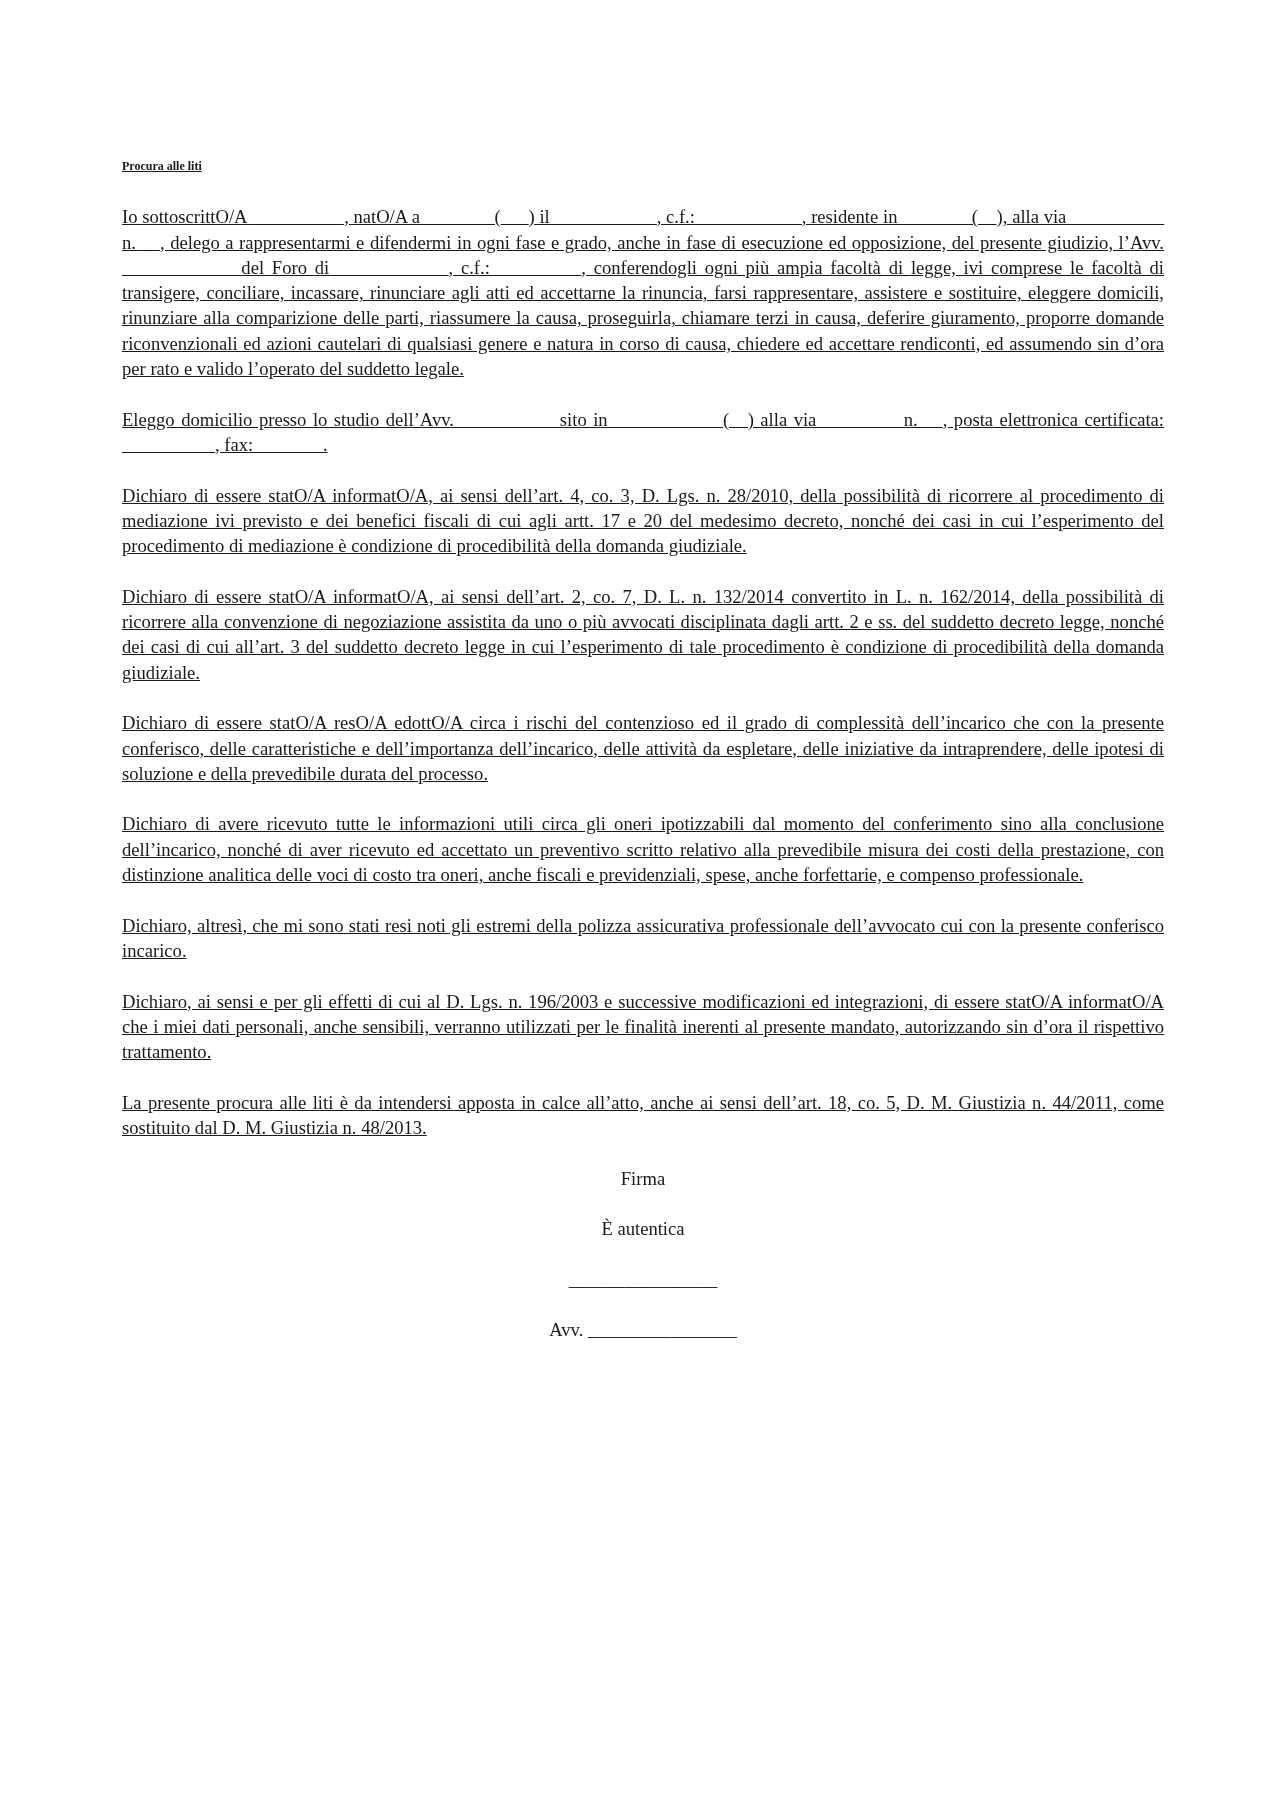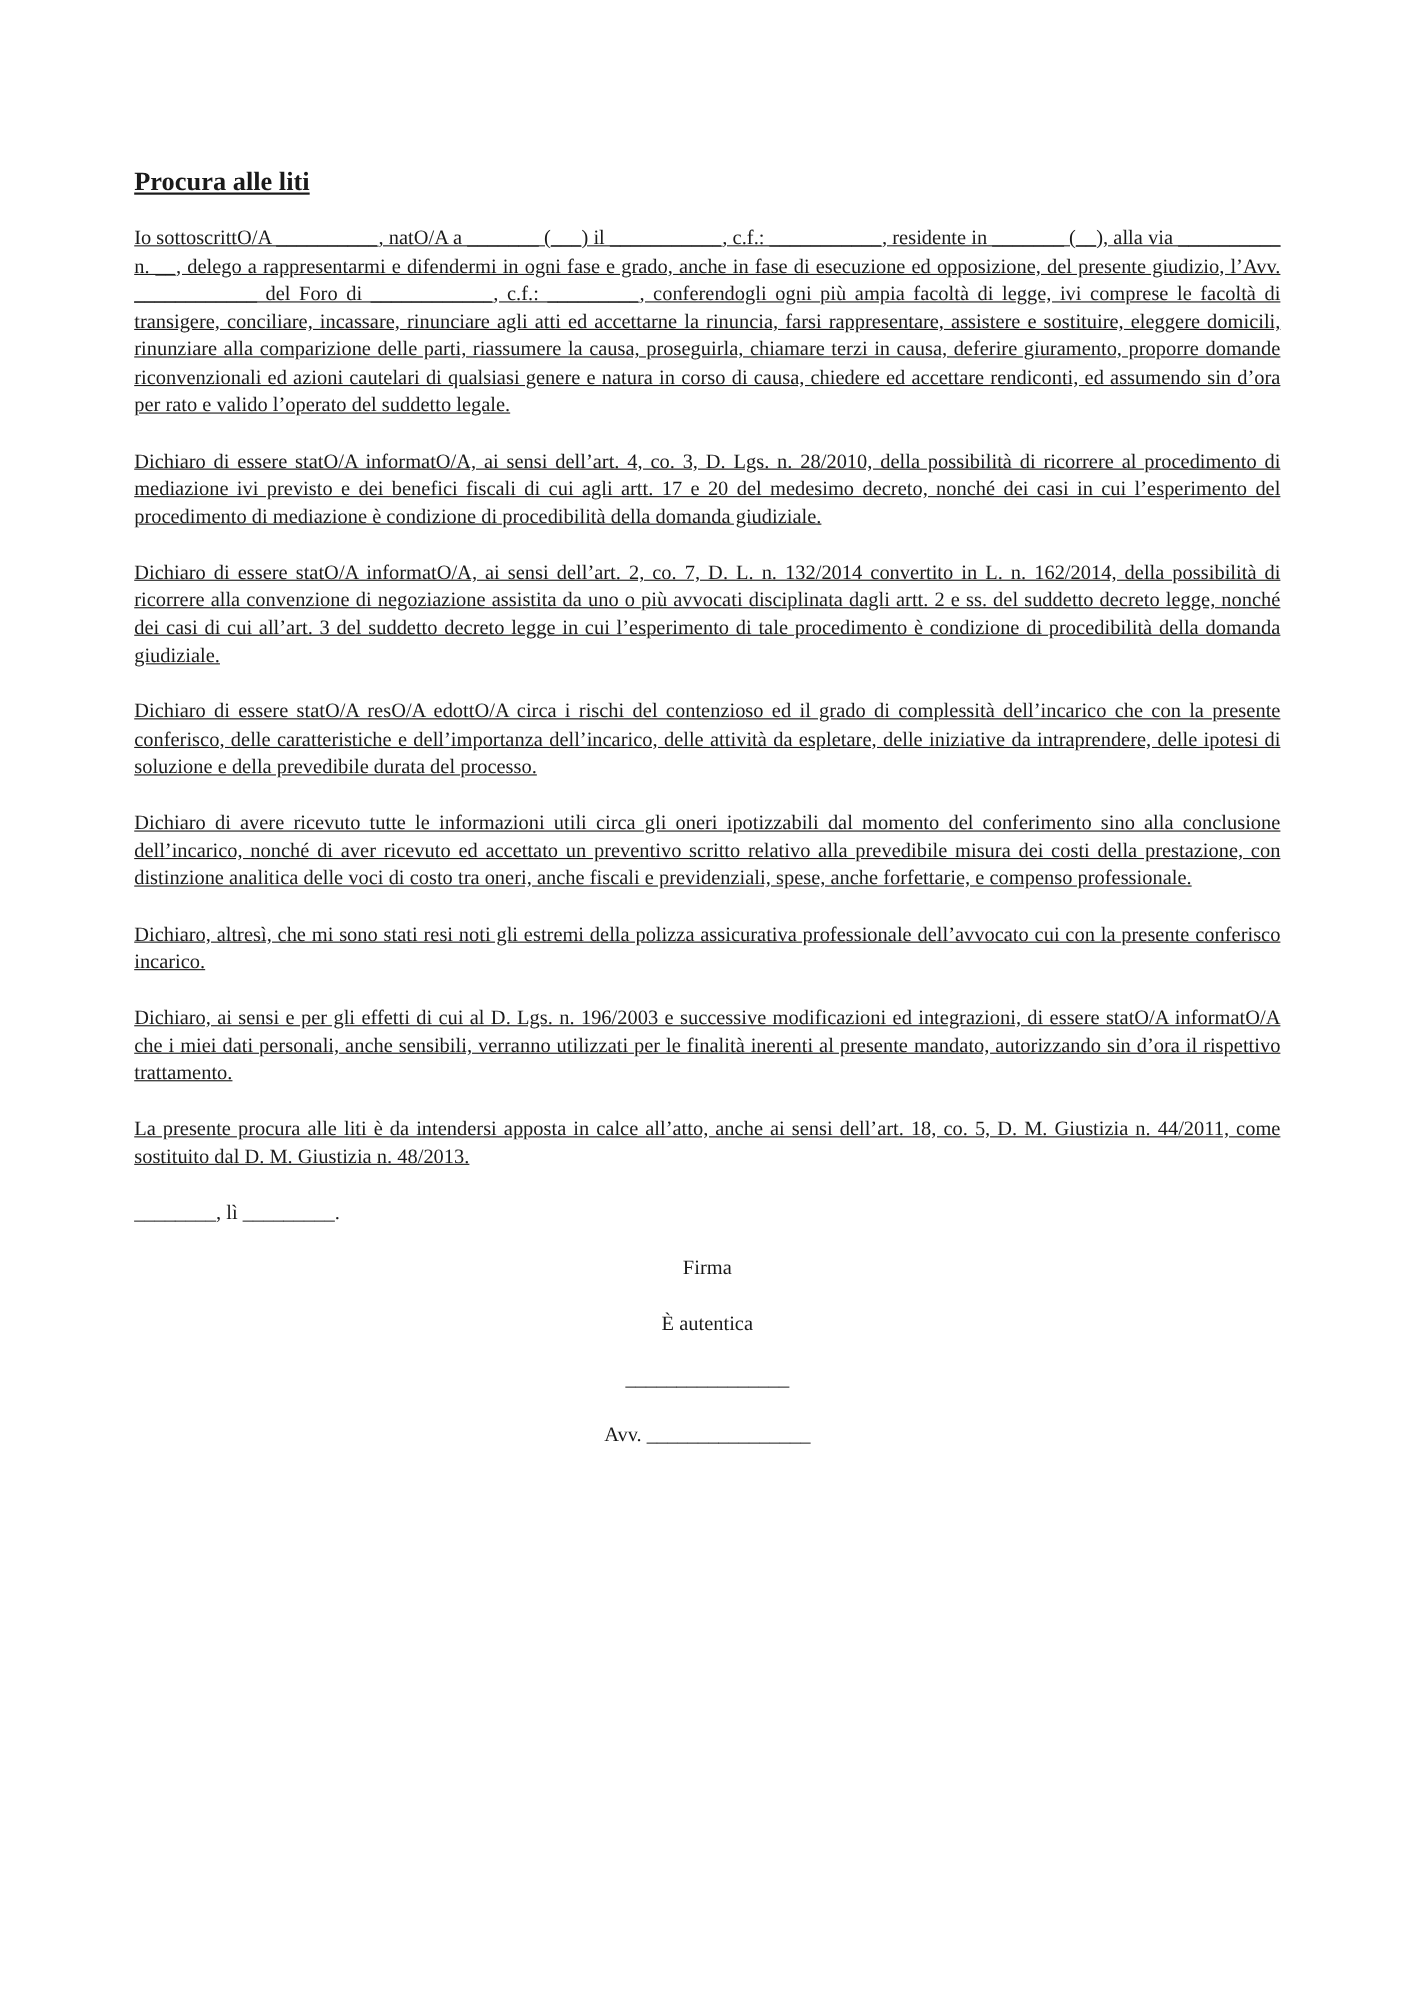--- a/index.html
+++ b/index.html
@@ -11,46 +11,46 @@
       width: 1042px;
       font-family: "Liberation Serif", "DejaVu Serif", serif;
       font-size: 18.6px;
       line-height: 25.3px;
       color: #1a1a1a;
     }
     .title {
       font-weight: bold;
       text-decoration: underline;
       margin: 0 0 25px 0;
-      font-size: 24px;
+      font-size: 12px;
     }
     p {
       margin: 0 0 25.3px 0;
       text-align: justify;
       text-decoration: underline;
     }
     .date-line { margin: 0 0 25.3px 0; text-align: left; }
     .right { text-align: center; margin: 0; }
     .sig-label { margin-bottom: 25.3px; }
     .sig-line { margin-bottom: 25.3px; }
   </style>
 </head>
 <body>
 
 <div class="page">
   <div class="title">Procura alle liti</div>
 
   <p>Io sottoscrittO/A __________, natO/A a _______ (___) il ___________, c.f.: ___________, residente in _______ (__), alla via __________ n. __, delego a rappresentarmi e difendermi in ogni fase e grado, anche in fase di esecuzione ed opposizione, del presente giudizio, l’Avv. ____________ del Foro di ____________, c.f.: _________, conferendogli ogni più ampia facoltà di legge, ivi comprese le facoltà di transigere, conciliare, incassare, rinunciare agli atti ed accettarne la rinuncia, farsi rappresentare, assistere e sostituire, eleggere domicili, rinunziare alla comparizione delle parti, riassumere la causa, proseguirla, chiamare terzi in causa, deferire giuramento, proporre domande riconvenzionali ed azioni cautelari di qualsiasi genere e natura in corso di causa, chiedere ed accettare rendiconti, ed assumendo sin d’ora per rato e valido l’operato del suddetto legale.</p>
+  <p>Eleggo domicilio presso lo studio dell’Avv. __________ sito in ___________ (__) alla via ________ n. __, posta elettronica certificata: __________, fax: _______.</p>
   <p>Dichiaro di essere statO/A informatO/A, ai sensi dell’art. 4, co. 3, D. Lgs. n. 28/2010, della possibilità di ricorrere al procedimento di mediazione ivi previsto e dei benefici fiscali di cui agli artt. 17 e 20 del medesimo decreto, nonché dei casi in cui l’esperimento del procedimento di mediazione è condizione di procedibilità della domanda giudiziale.</p>
   <p>Dichiaro di essere statO/A informatO/A, ai sensi dell’art. 2, co. 7, D. L. n. 132/2014 convertito in L. n. 162/2014, della possibilità di ricorrere alla convenzione di negoziazione assistita da uno o più avvocati disciplinata dagli artt. 2 e ss. del suddetto decreto legge, nonché dei casi di cui all’art. 3 del suddetto decreto legge in cui l’esperimento di tale procedimento è condizione di procedibilità della domanda giudiziale.</p>
   <p>Dichiaro di essere statO/A resO/A edottO/A circa i rischi del contenzioso ed il grado di complessità dell’incarico che con la presente conferisco, delle caratteristiche e dell’importanza dell’incarico, delle attività da espletare, delle iniziative da intraprendere, delle ipotesi di soluzione e della prevedibile durata del processo.</p>
   <p>Dichiaro di avere ricevuto tutte le informazioni utili circa gli oneri ipotizzabili dal momento del conferimento sino alla conclusione dell’incarico, nonché di aver ricevuto ed accettato un preventivo scritto relativo alla prevedibile misura dei costi della prestazione, con distinzione analitica delle voci di costo tra oneri, anche fiscali e previdenziali, spese, anche forfettarie, e compenso professionale.</p>
   <p>Dichiaro, altresì, che mi sono stati resi noti gli estremi della polizza assicurativa professionale dell’avvocato cui con la presente conferisco incarico.</p>
   <p>Dichiaro, ai sensi e per gli effetti di cui al D. Lgs. n. 196/2003 e successive modificazioni ed integrazioni, di essere statO/A informatO/A che i miei dati personali, anche sensibili, verranno utilizzati per le finalità inerenti al presente mandato, autorizzando sin d’ora il rispettivo trattamento.</p>
   <p>La presente procura alle liti è da intendersi apposta in calce all’atto, anche ai sensi dell’art. 18, co. 5, D. M. Giustizia n. 44/2011, come sostituito dal D. M. Giustizia n. 48/2013.</p>
 
-  <div class="date-line">________, lì _________.</div>
 
   <div class="right sig-label">Firma</div>
   <div class="right sig-label">È autentica</div>
   <div class="right sig-line">________________</div>
   <div class="right">Avv. ________________</div>
 </div>
 
 </body></html>

